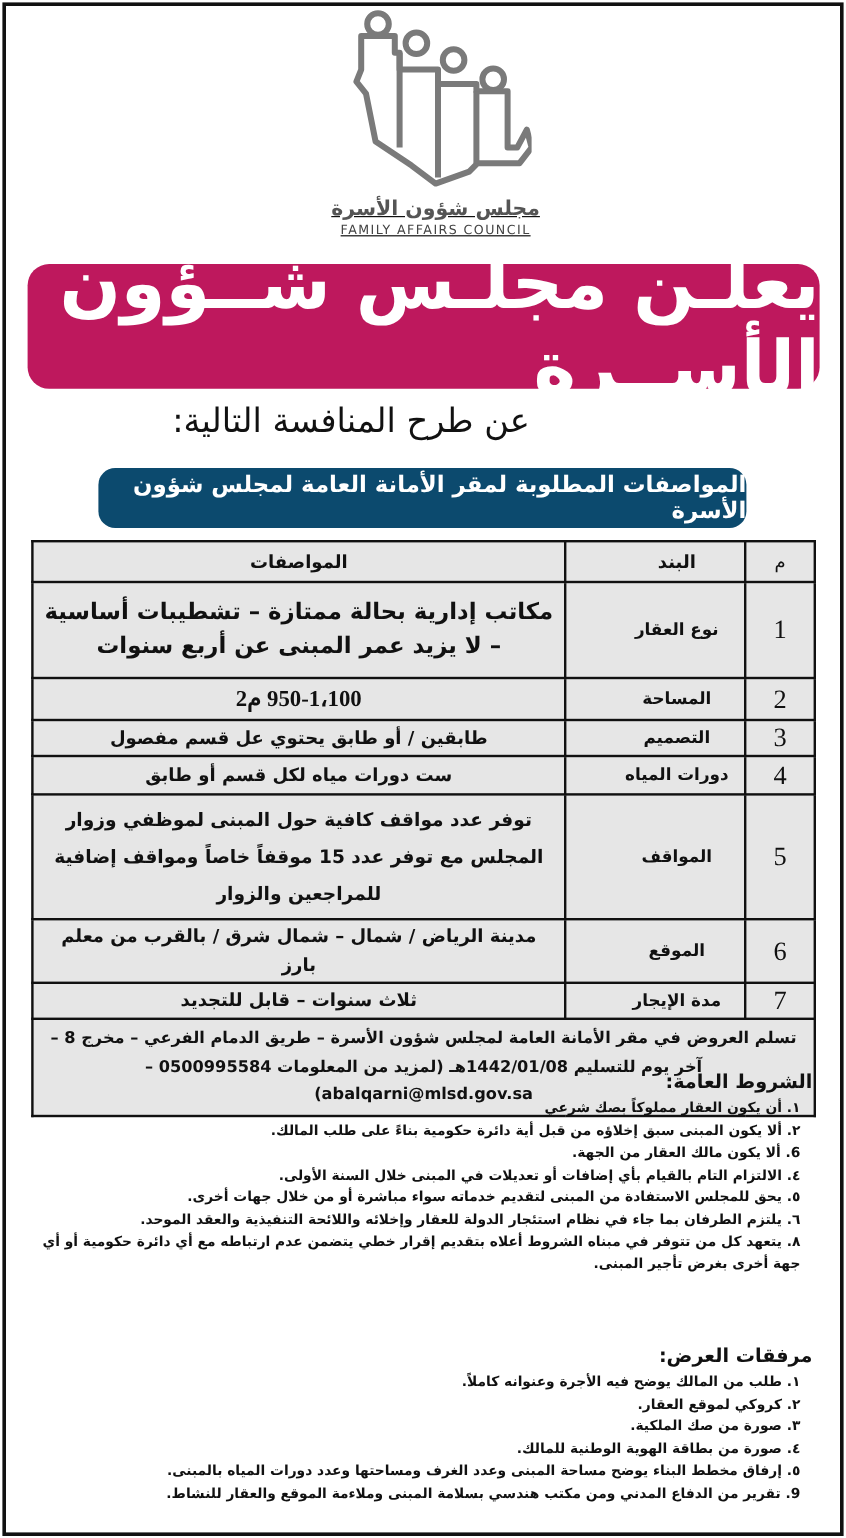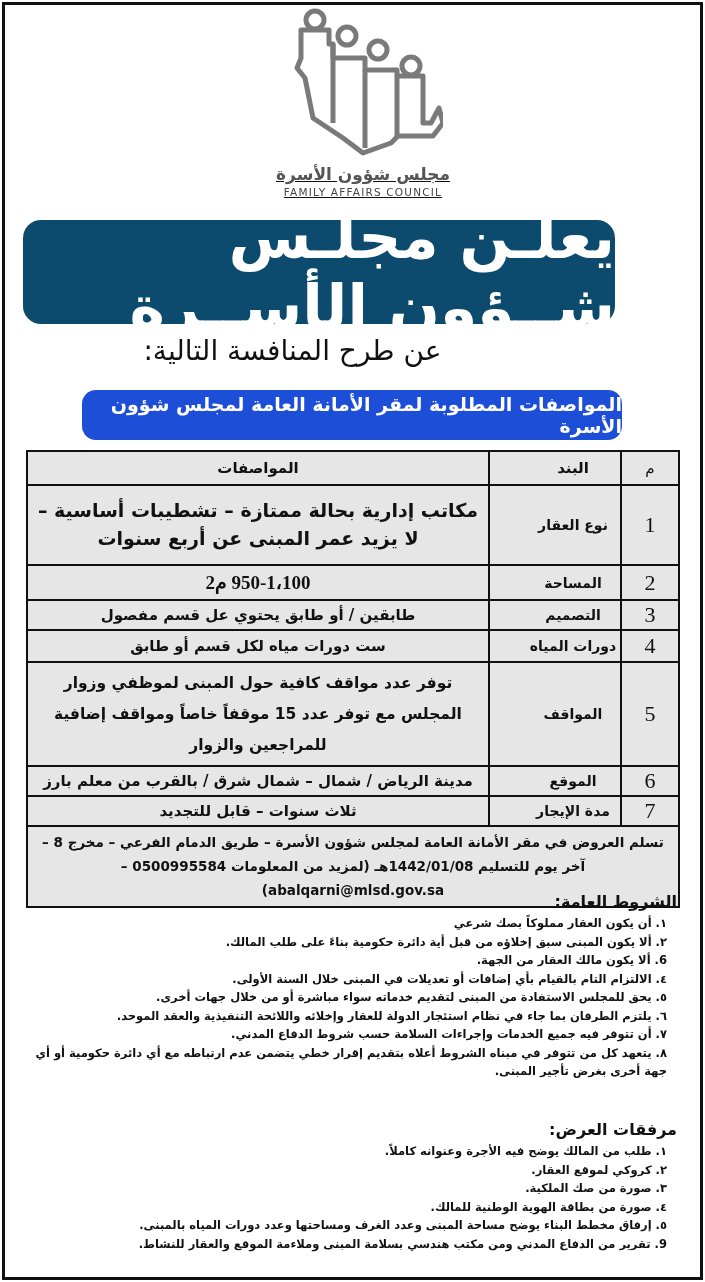--- a/index.html
+++ b/index.html
@@ -13,47 +13,47 @@
   .frame {
     position: absolute; left: 2px; top: 2px; width: 701px; height: 1278px;
     border: 3px solid #111;
   }
   .logo { position: absolute; left: 268px; top: 8px; width: 190px; height: 200px; text-align: center; text-decoration: underline; }
   .logo svg { display: block; margin: 0 auto; }
   .logo-ar { font-size: 17px; font-weight: bold; color: #555; direction: rtl; margin-top: 6px; }
   .logo-en { font-size: 10.5px; letter-spacing: 1.2px; color: #444; margin-top: 2px; }
 
   .banner {
-    position: absolute; left: 23px; top: 220px; width: 592px; height: 104px;
-    background: #0c4a6e; border-radius: 18px;
+    position: absolute; left: 23px; top: 220px; width: 660px; height: 104px;
+    background: #be185d; border-radius: 18px;
     color: #fff; display: flex; align-items: center; justify-content: center;
     font-size: 60px; font-weight: bold; direction: rtl; letter-spacing: 2px;
   }
   .subtitle {
     position: absolute; left: 0; top: 334px; width: 585px; text-align: center;
     font-size: 28px; direction: rtl; color: #111;
   }
   .pill {
     position: absolute; left: 82px; top: 390px; width: 540px; height: 50px;
-    background: #1d4ed8; border-radius: 14px; color: #fff;
+    background: #0c4a6e; border-radius: 14px; color: #fff;
     display: flex; align-items: center; justify-content: center;
     font-size: 19px; font-weight: bold; direction: rtl;
   }
 
   table.spec {
     position: absolute; left: 26px; top: 450px; width: 654px;
     border-collapse: collapse; direction: rtl; background: #e6e6e6;
   }
   table.spec td, table.spec th {
     border: 2px solid #111; text-align: center; vertical-align: middle;
     font-weight: bold; color: #111;
   }
   table.spec th { font-size: 15px; height: 34px; }
   .c-num { width: 58px; font-family: "Liberation Serif", serif; font-weight: normal !important; font-size: 22px; }
-  .c-item { width: 132px; font-size: 14px; padding-left: 36px; }
+  .c-item { width: 150px; font-size: 14px; padding-left: 36px; }
   .c-desc { font-size: 15px; line-height: 1.55; padding: 2px 8px; }
   .c-desc.big { font-size: 19px; line-height: 1.45; margin-top: 36px; }
   .c-desc.num { font-family: "Liberation Serif", serif; font-weight: bold; font-size: 19px; margin-left: 48px; }
   .c-desc.tall { font-size: 15.5px; line-height: 2.0; }
   .foot-cell { font-size: 13.5px; line-height: 1.75; padding: 4px 6px; }
 
   .section {
     position: absolute; right: 28px; direction: rtl; text-align: right; width: 665px;
   }
   .section h3 { font-size: 16px; font-weight: bold; margin-bottom: 3px; }
@@ -145,21 +145,20 @@
 
 <div class="section conditions">
   <h3>الشروط العامة:</h3>
   <ol>
     <li>١. أن يكون العقار مملوكاً بصك شرعي</li>
     <li>٢. ألا يكون المبنى سبق إخلاؤه من قبل أية دائرة حكومية بناءً على طلب المالك.</li>
     <li>6. ألا يكون مالك العقار من الجهة.</li>
     <li>٤. الالتزام التام بالقيام بأي إضافات أو تعديلات في المبنى خلال السنة الأولى.</li>
     <li>٥. يحق للمجلس الاستفادة من المبنى لتقديم خدماته سواء مباشرة أو من خلال جهات أخرى.</li>
     <li>٦. يلتزم الطرفان بما جاء في نظام استئجار الدولة للعقار وإخلائه واللائحة التنفيذية والعقد الموحد.</li>
-    <li>٧. أن تتوفر فيه جميع الخدمات وإجراءات السلامة حسب شروط الدفاع المدني.</li>
     <li>٨. يتعهد كل من تتوفر في مبناه الشروط أعلاه بتقديم إقرار خطي يتضمن عدم ارتباطه مع أي دائرة حكومية أو أي جهة أخرى بغرض تأجير المبنى.</li>
   </ol>
 </div>
 
 <div class="section attachments">
   <h3>مرفقات العرض:</h3>
   <ol>
     <li>١. طلب من المالك يوضح فيه الأجرة وعنوانه كاملاً.</li>
     <li>٢. كروكي لموقع العقار.</li>
     <li>٣. صورة من صك الملكية.</li>

